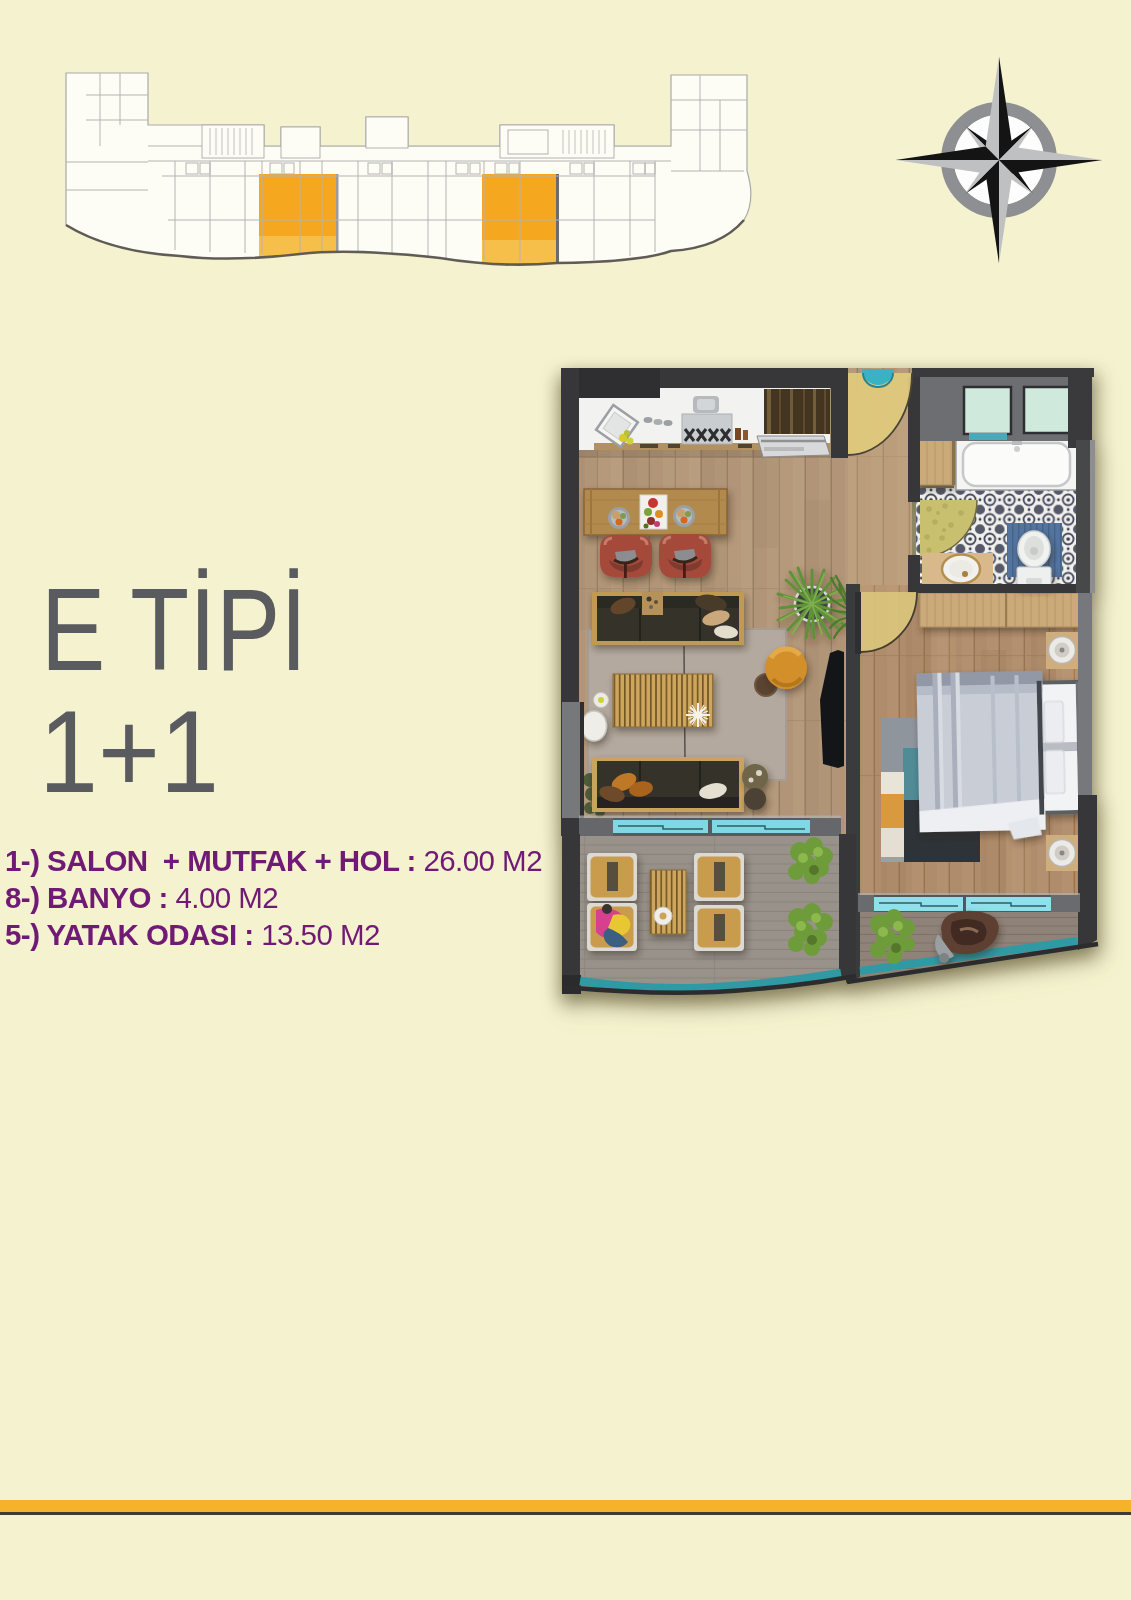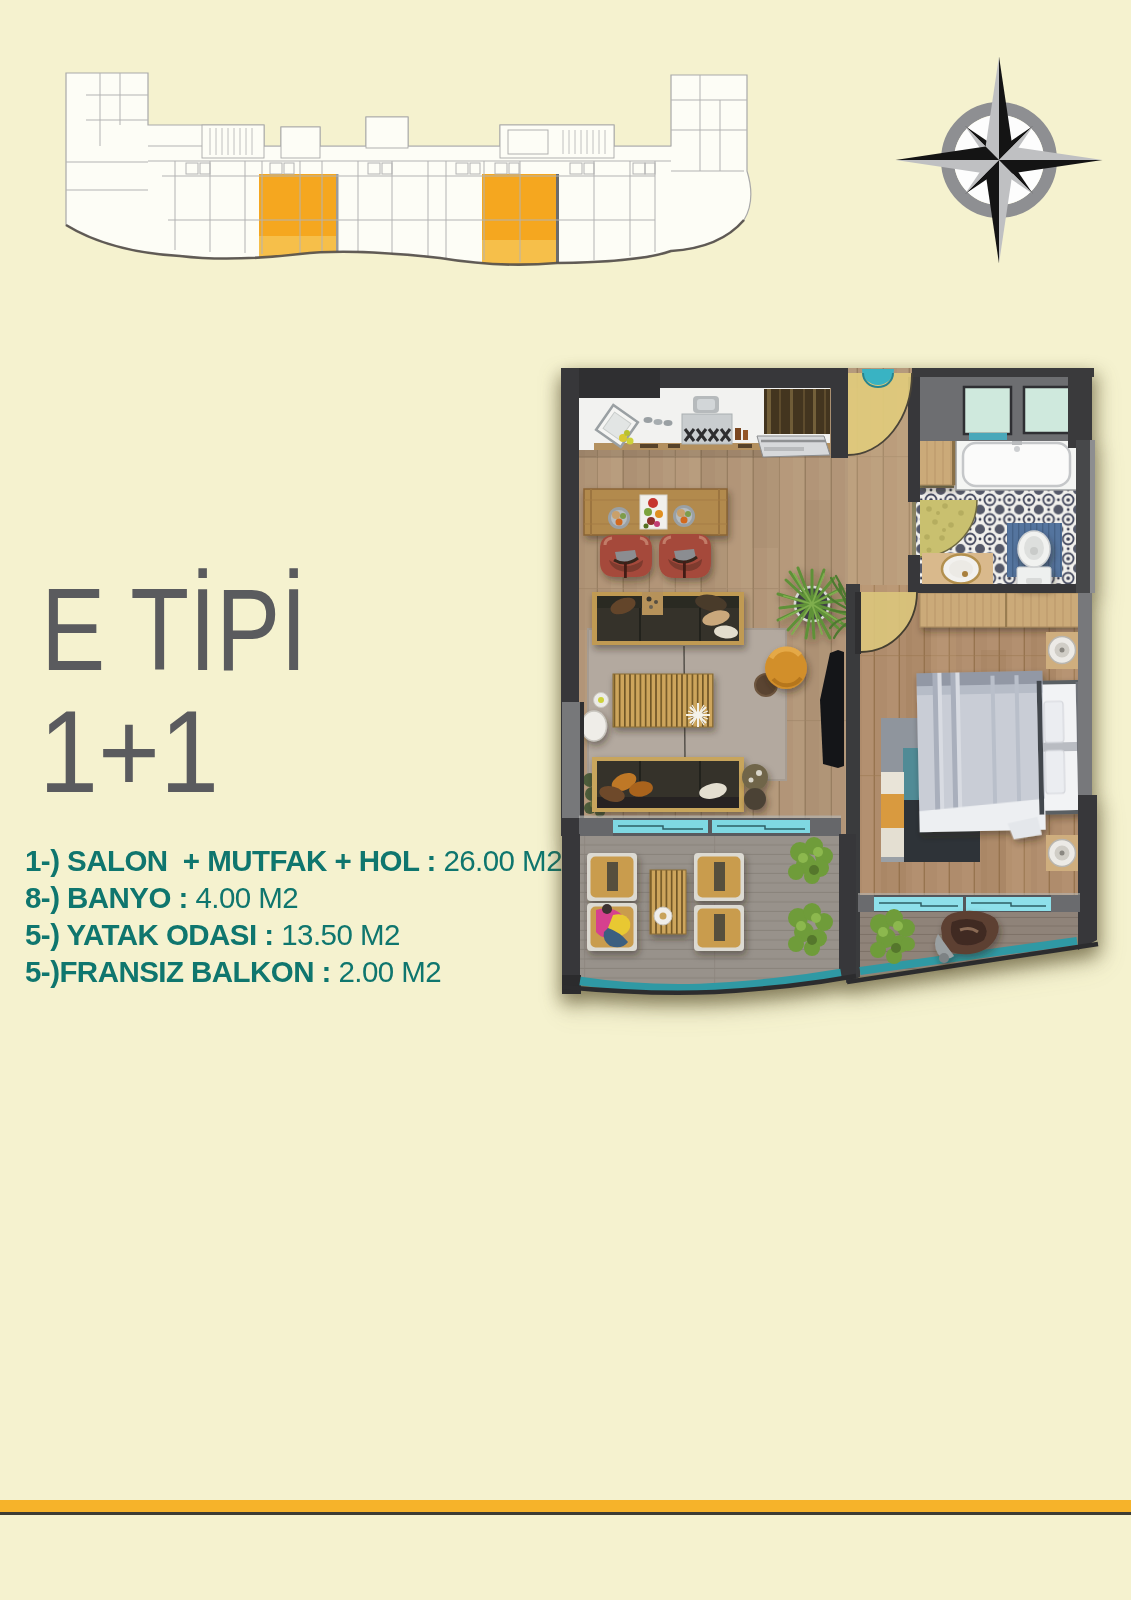--- a/index.html
+++ b/index.html
@@ -1,18 +1,18 @@
 <!DOCTYPE html>
 <html><head>
 <meta charset="utf-8">
 <style>
 html,body{margin:0;padding:0;}
 body{width:1131px;height:1600px;background:#f5f2cf;font-family:"Liberation Sans",sans-serif;position:relative;overflow:hidden;}
 .abs{position:absolute;}
-#list{position:absolute;left:25px;top:842px;font-size:29.5px;letter-spacing:-0.55px;line-height:37px;color:#0f766e;white-space:pre;}
+#list{position:absolute;left:5px;top:842px;font-size:29.5px;letter-spacing:-0.55px;line-height:37px;color:#701a75;white-space:pre;}
 #list b{font-weight:bold;}
 #goldbar{position:absolute;left:0;top:1500px;width:1131px;height:12px;background:#f6b32a;border-bottom:3px solid #3c3c34;}
 </style>
 </head>
 <body>
 
 <svg class="abs" style="left:40px;top:60px" width="730" height="220" viewBox="40 60 730 220">
   <defs>
     <clipPath id="bclip">
       <path d="M66,146 L66,73 L148,73 L148,125 L264,125 L264,146 L281,146 L281,127 L320,127 L320,146 L366,146 L366,117 L408,117 L408,146 L500,146 L500,125 L614,125 L614,146 L671,146 L671,75 L747,75 L747,171 Q756,200 744,220 Q720,248 671,251 Q640,262 557,263 Q500,268 440,258 Q350,248 300,254 Q230,262 180,256 Q110,252 66,225 Z"></path>
@@ -90,21 +90,21 @@
     <path d="M1102.5,160 L1012.4,173.4 L999,160 Z" fill="#141414"></path>
     <path d="M1102.5,160 L1012.4,146.6 L999,160 Z" fill="#bfc0c2"></path>
   </g>
 </svg>
 
 <svg class="abs" style="left:40px;top:560px" width="320" height="250">
   <text x="1" y="110" font-size="117" fill="#5a5b5e" textLength="266" lengthAdjust="spacingAndGlyphs" font-family="Liberation Sans, sans-serif">E TİPİ</text>
   <text x="-1" y="232" font-size="117" fill="#5a5b5e" textLength="180" lengthAdjust="spacingAndGlyphs" font-family="Liberation Sans, sans-serif">1+1</text>
 </svg>
 
-<div id="list"><div><b>1-) SALON&nbsp; + MUTFAK + HOL : </b>26.00 M2</div><div><b>8-) BANYO : </b>4.00 M2</div><div><b>5-) YATAK ODASI : </b>13.50 M2</div><div><b>5-)FRANSIZ BALKON : </b>2.00 M2</div></div>
+<div id="list"><div><b>1-) SALON&nbsp; + MUTFAK + HOL : </b>26.00 M2</div><div><b>8-) BANYO : </b>4.00 M2</div><div><b>5-) YATAK ODASI : </b>13.50 M2</div></div>
 
 <svg id="plan" class="abs" style="left:548px;top:352px;filter:drop-shadow(-2px 8px 9px rgba(80,70,35,0.5)) drop-shadow(5px 7px 9px rgba(80,70,35,0.38))" width="566" height="672" viewBox="548 352 566 672">
 <defs>
   <pattern id="wfloorL" width="26" height="132" patternUnits="userSpaceOnUse">
     <rect width="26" height="132" fill="#b59a7c"></rect>
     <rect width="13" height="132" fill="#ae9274" opacity="0.55"></rect>
     <rect x="24.6" width="1.4" height="132" fill="#987e61"></rect>
     <rect y="60" width="26" height="1.2" fill="#9d8366" opacity="0.55"></rect>
   </pattern>
   <pattern id="wfloorB" width="25" height="120" patternUnits="userSpaceOnUse">

